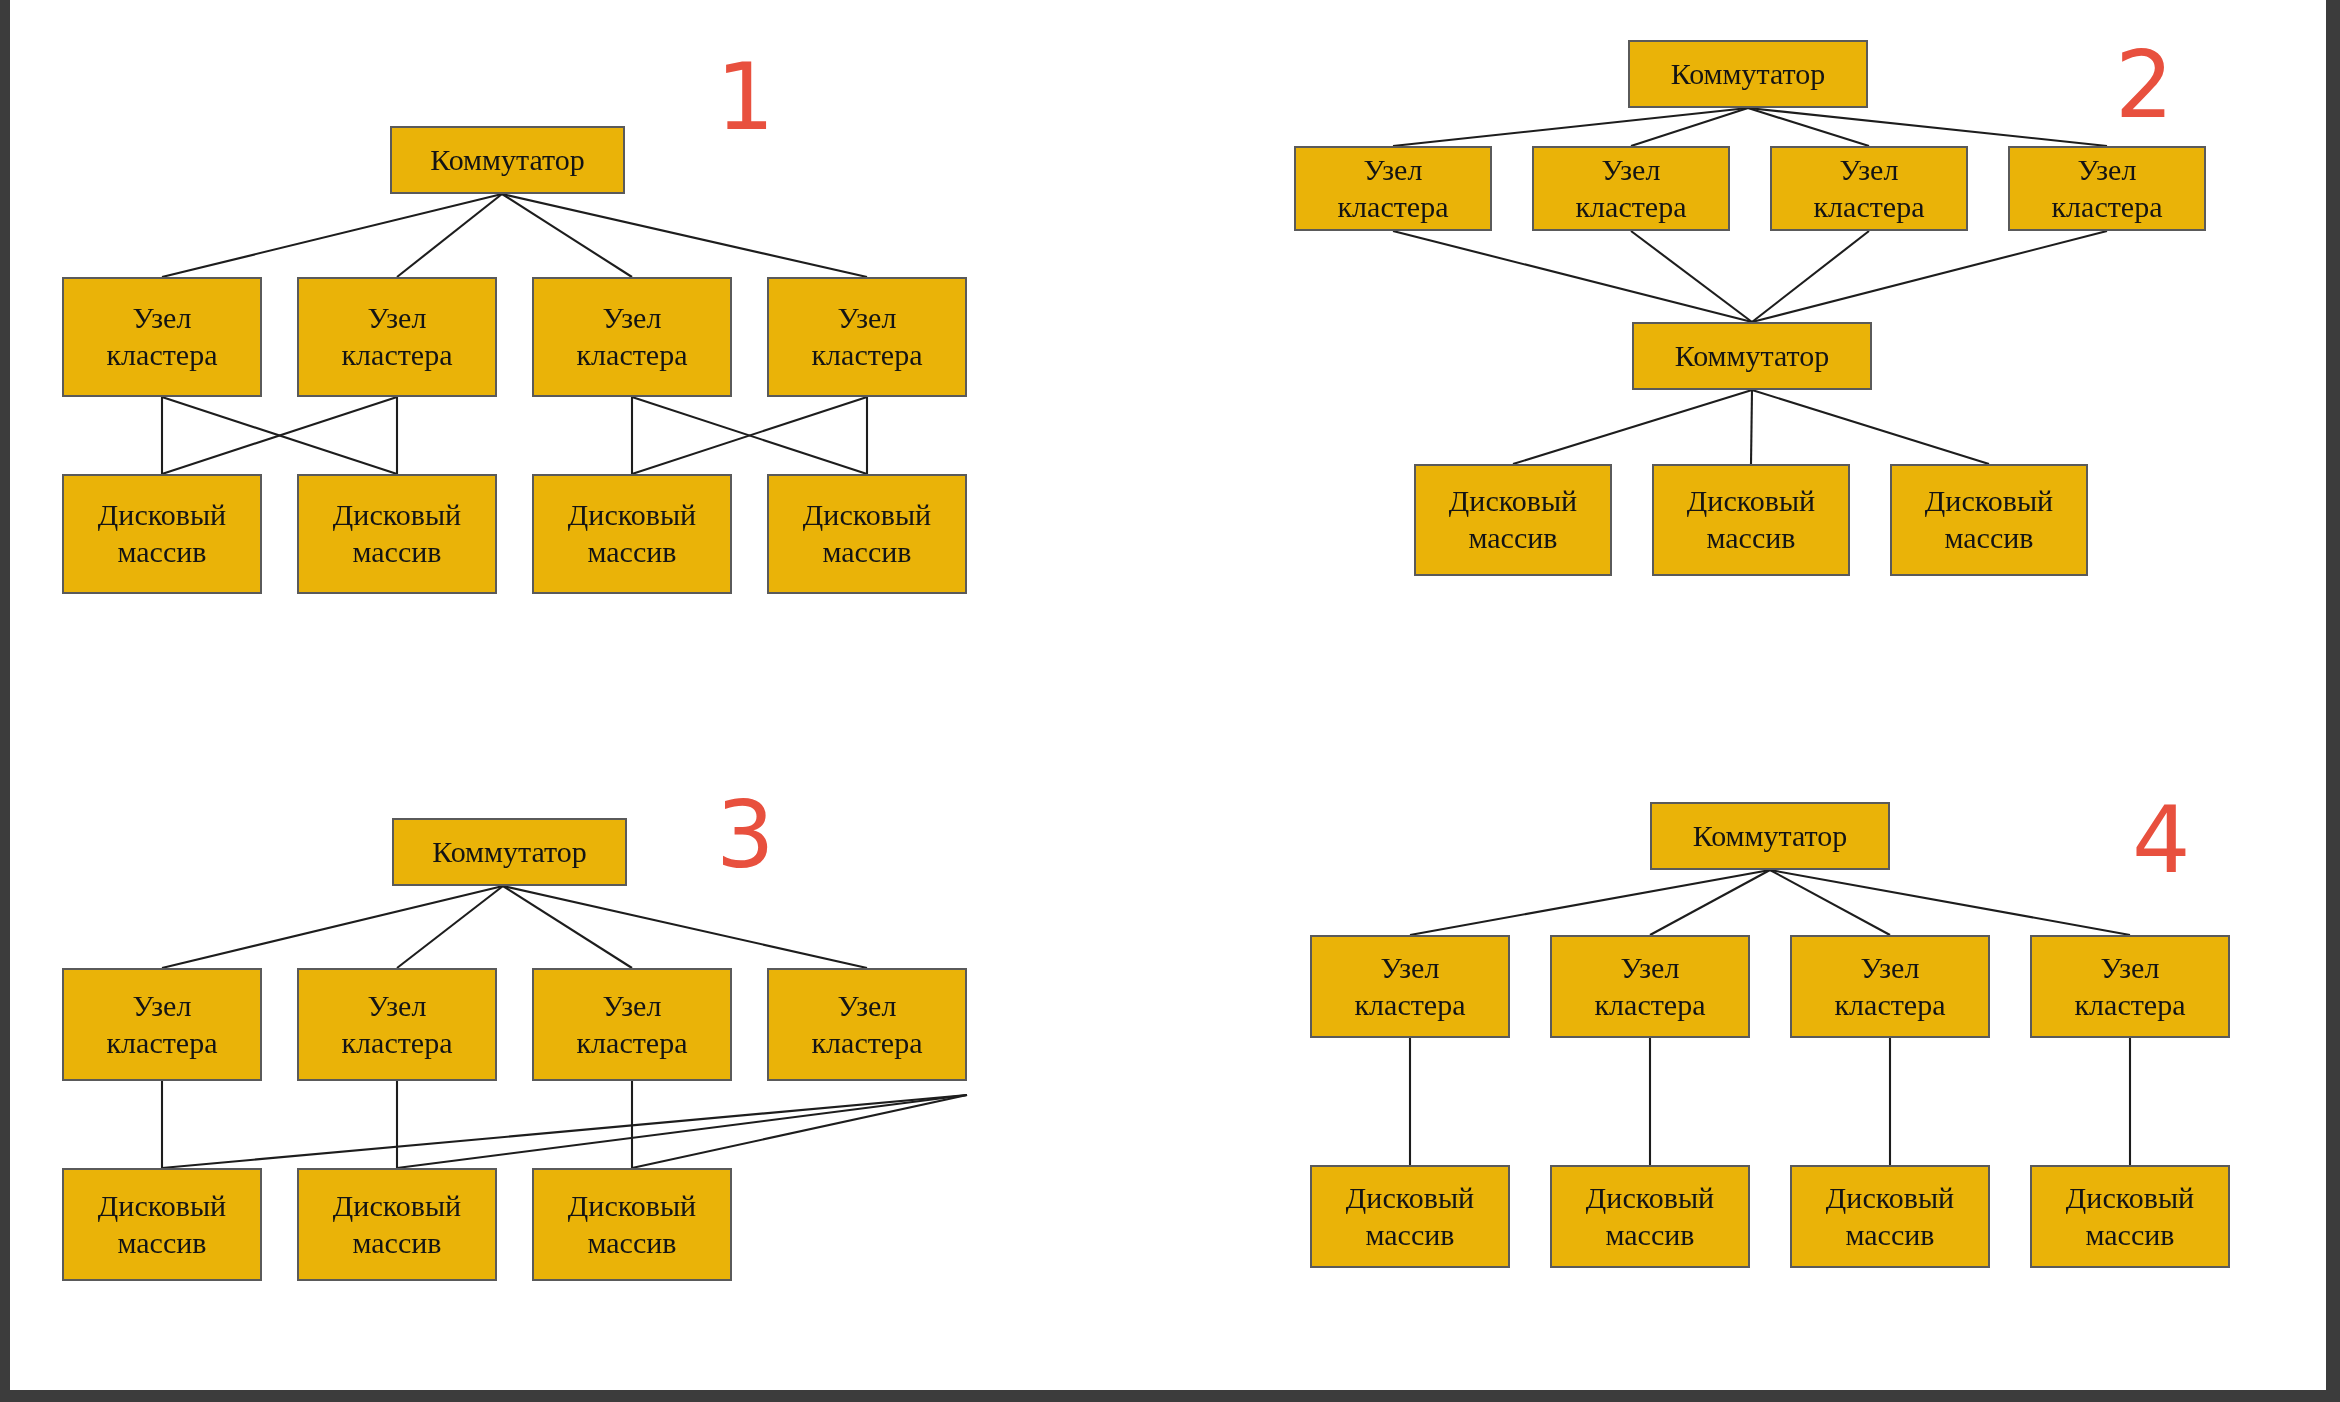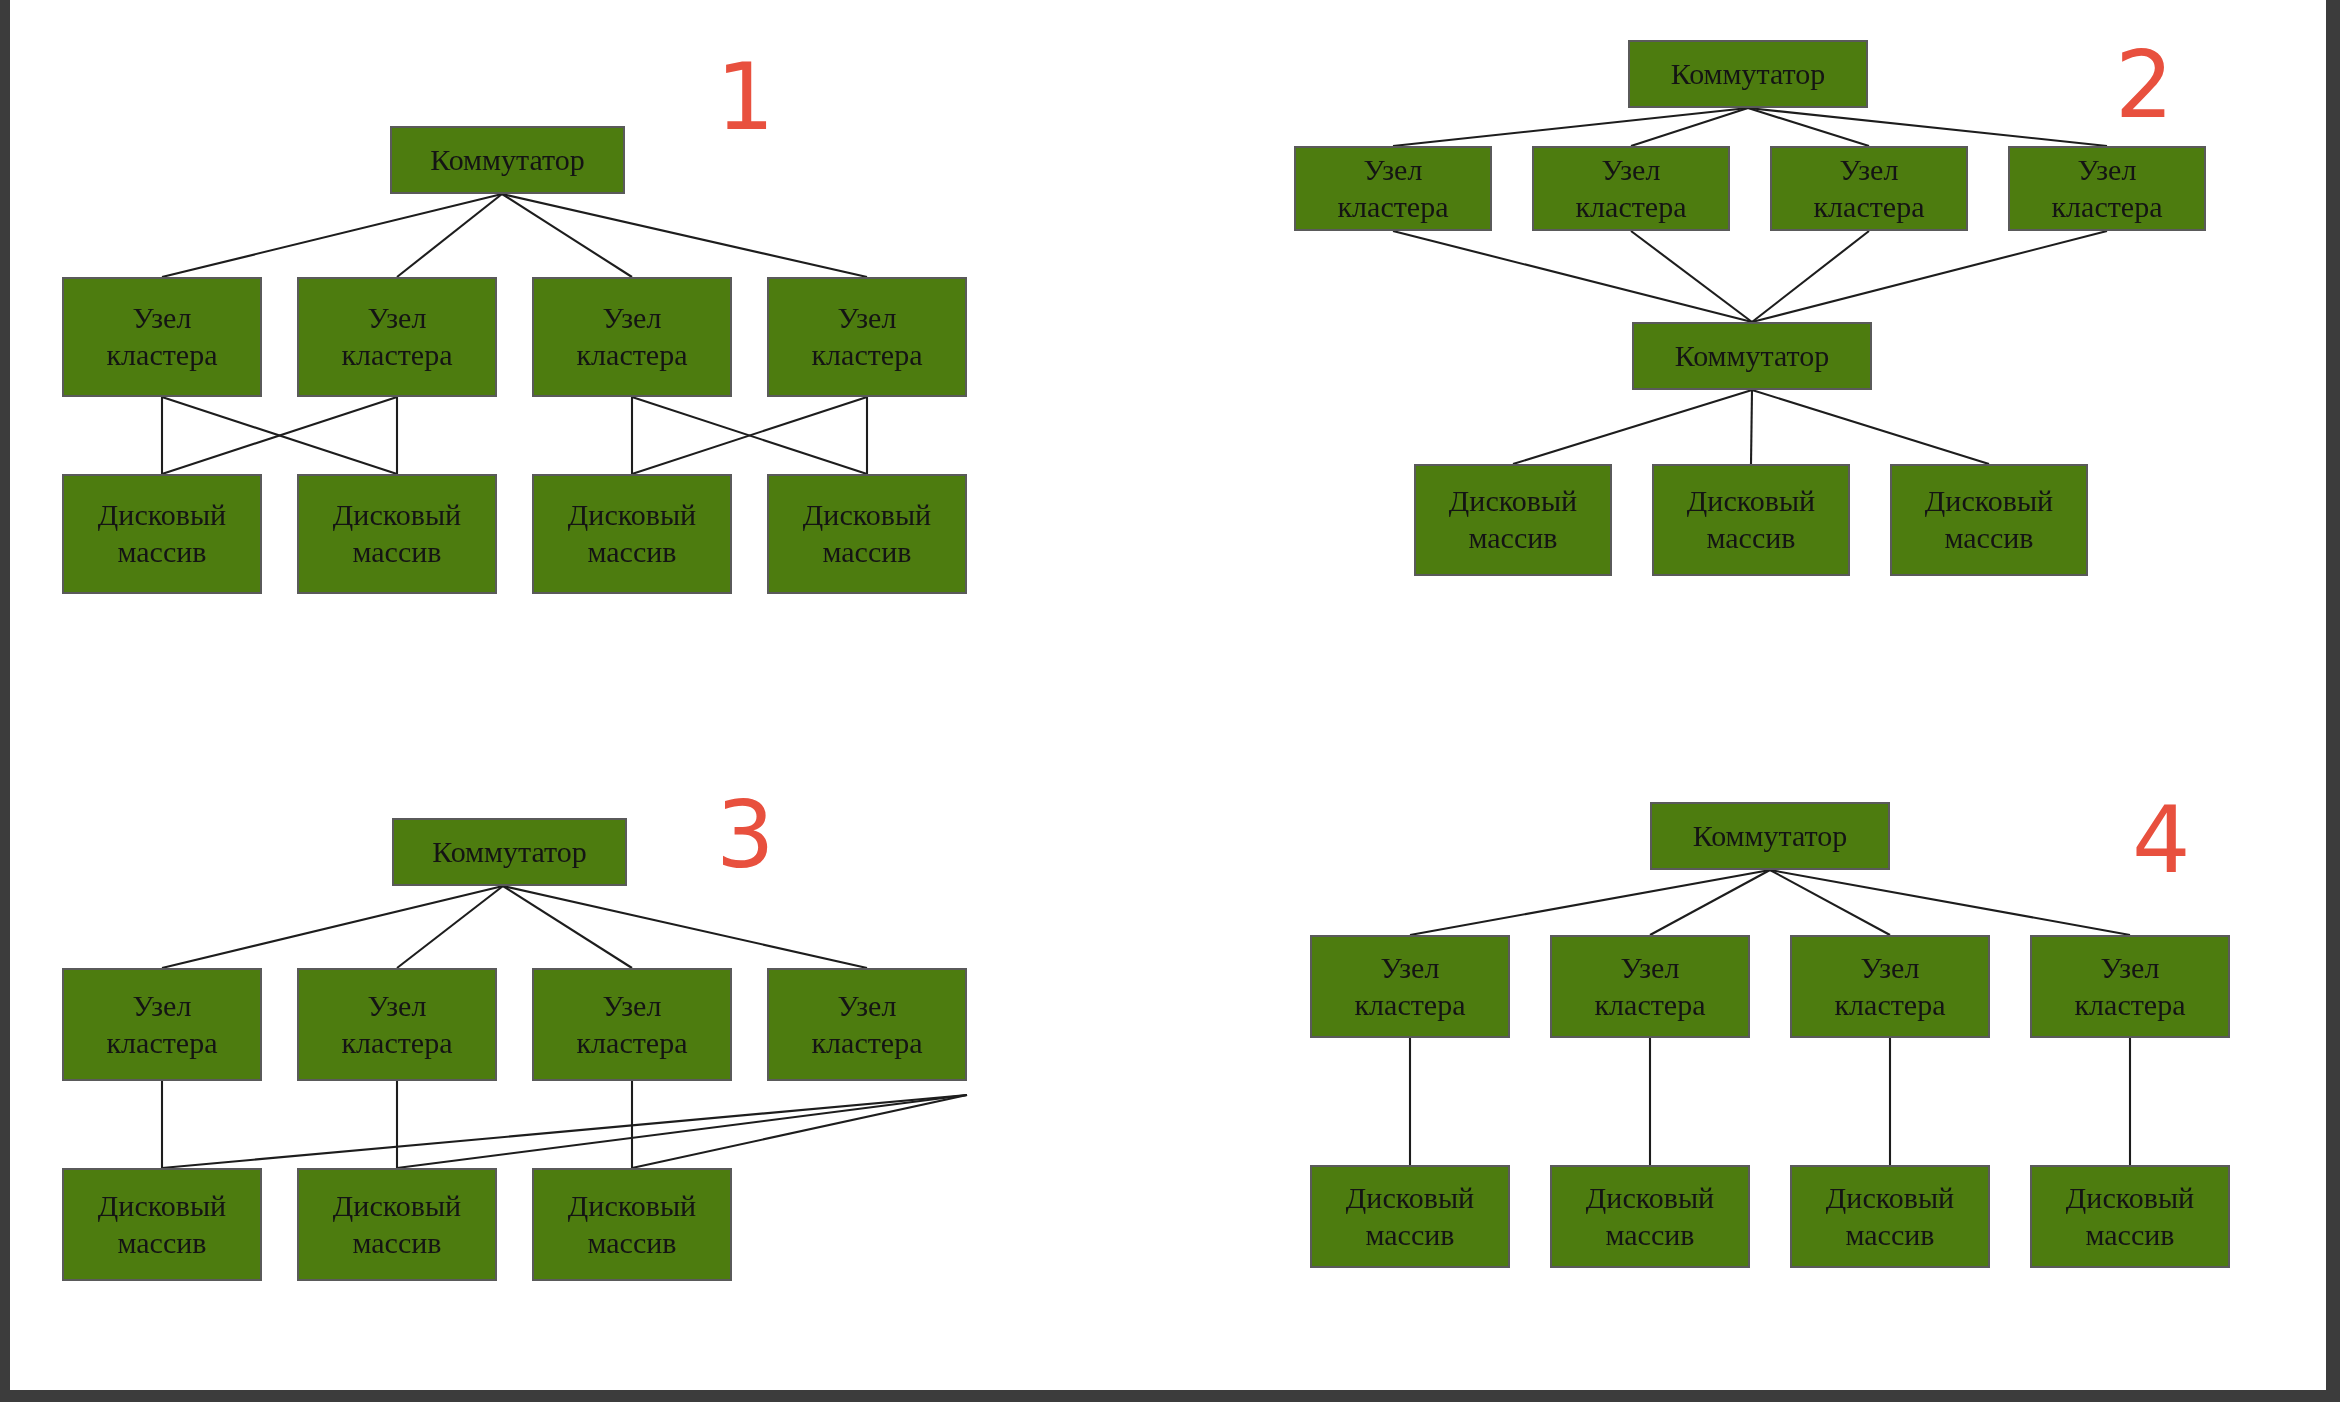--- a/index.html
+++ b/index.html
@@ -23,21 +23,21 @@
     position: absolute;
     left: 0;
     top: 0;
     width: 2340px;
     height: 1402px;
   }
   .node-box {
     position: absolute;
     box-sizing: border-box;
     border: 2px solid #5a5a5a;
-    background: #4d7c0f;
+    background: #eab308;
     display: flex;
     align-items: center;
     justify-content: center;
     text-align: center;
     line-height: 1.22;
     color: #141414;
     font-size: 30px;
     white-space: pre-line;
     z-index: 3;
   }

